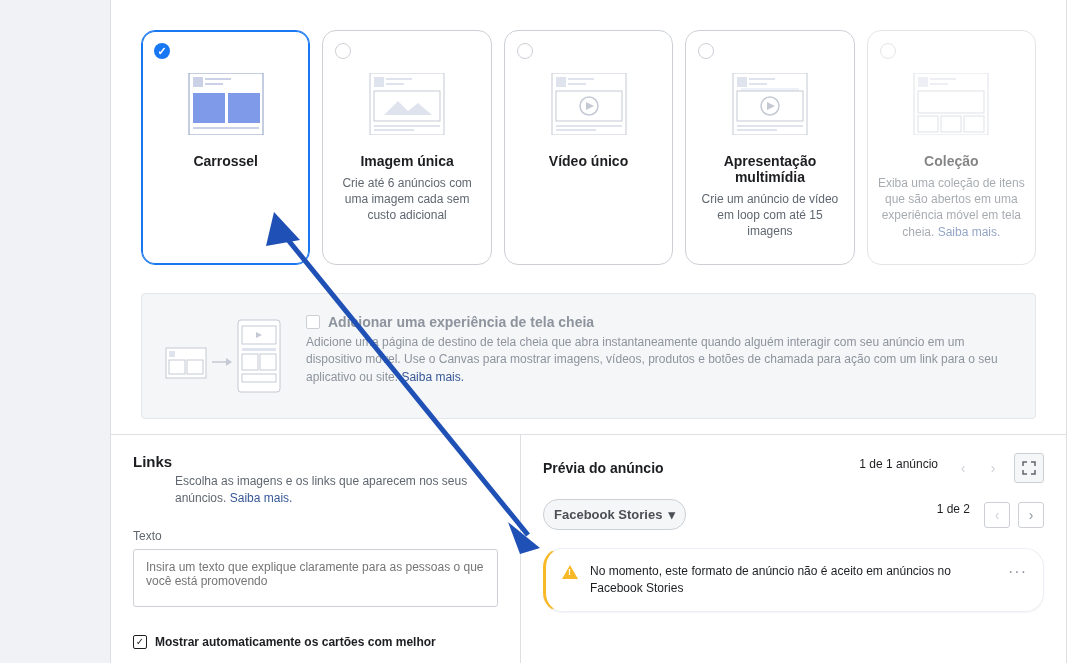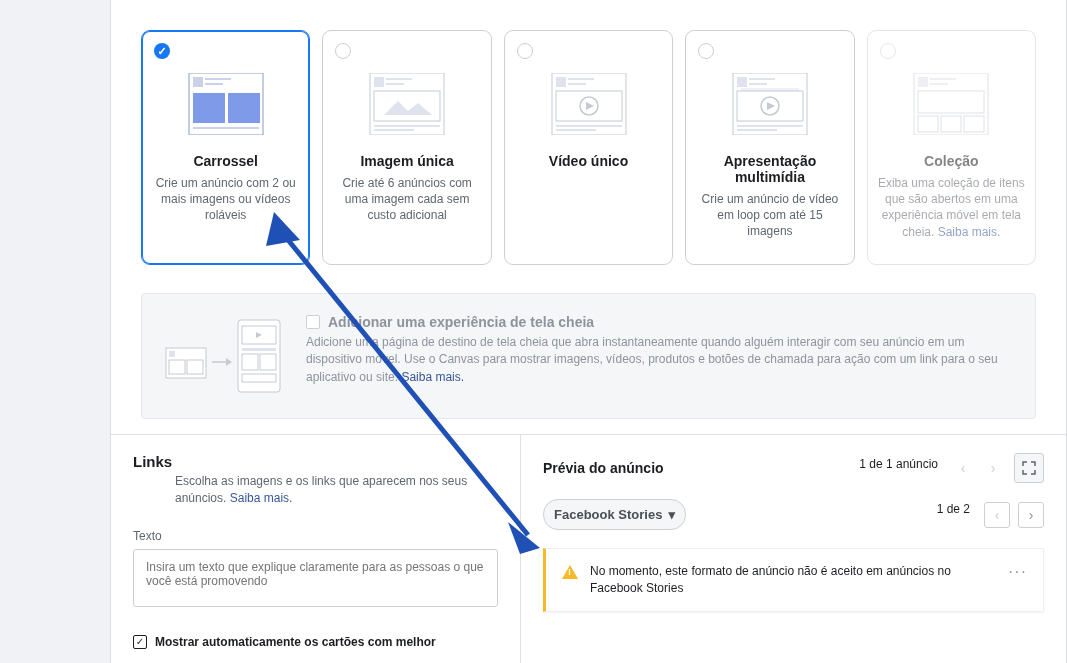--- a/index.html
+++ b/index.html
@@ -23,21 +23,21 @@
     padding: 0;
   }
   .format-grid {
     display: flex;
     gap: 12px;
     padding: 30px 30px 28px 30px;
   }
   .format-card {
     flex: 1 1 0;
     border: 1px solid #ccd0d5;
-    border-radius: 9px;
+    border-radius: 14px;
     padding: 12px 10px 18px 10px;
     text-align: center;
     position: relative;
     cursor: pointer;
     min-height: 235px;
   }
   .format-card.selected {
     border: 1px solid #1877f2;
     box-shadow: 0 0 0 1px #1877f2 inset;
   }
@@ -169,20 +169,21 @@
 
   .warning-box {
     border-left: 3px solid #f7b928;
     background: #fff;
     border-top: 1px solid #eceff5;
     border-right: 1px solid #eceff5;
     border-bottom: 1px solid #eceff5;
     padding: 14px 16px;
     display: flex; align-items: flex-start; gap: 12px;
     box-shadow: 0 1px 2px rgba(0,0,0,0.05);
+    border-radius: 19px;
   }
   .warn-icon {
     width: 0; height: 0;
     border-left: 8px solid transparent;
     border-right: 8px solid transparent;
     border-bottom: 14px solid #f7b928;
     position: relative;
     margin-top: 2px;
     flex-shrink: 0;
   }
@@ -229,21 +230,20 @@
           <rect x="10" y="0" width="74" height="62" fill="#fff" stroke="#8b9dc3"></rect>
           <rect x="14" y="4" width="10" height="10" fill="#cbd2e8"></rect>
           <rect x="26" y="5" width="26" height="2" fill="#cbd2e8"></rect>
           <rect x="26" y="10" width="18" height="2" fill="#cbd2e8"></rect>
           <rect x="14" y="20" width="32" height="30" fill="#7E9AE8"></rect>
           <rect x="49" y="20" width="32" height="30" fill="#7E9AE8"></rect>
           <rect x="14" y="54" width="66" height="2" fill="#cbd2e8"></rect>
         </svg>
       </div>
       <div class="format-title">Carrossel</div>
-      <div class="format-desc">Crie um anúncio com 2 ou mais imagens ou vídeos roláveis</div>
     </div>
 
     <div class="format-card">
       <div class="radio"></div>
       <div class="thumb">
         <svg class="card-illus" viewBox="0 0 94 62">
           <rect x="10" y="0" width="74" height="62" fill="#fff" stroke="#c4c9d4"></rect>
           <rect x="14" y="4" width="10" height="10" fill="#dfe3ee"></rect>
           <rect x="26" y="5" width="26" height="2" fill="#dfe3ee"></rect>
           <rect x="26" y="10" width="18" height="2" fill="#dfe3ee"></rect>

